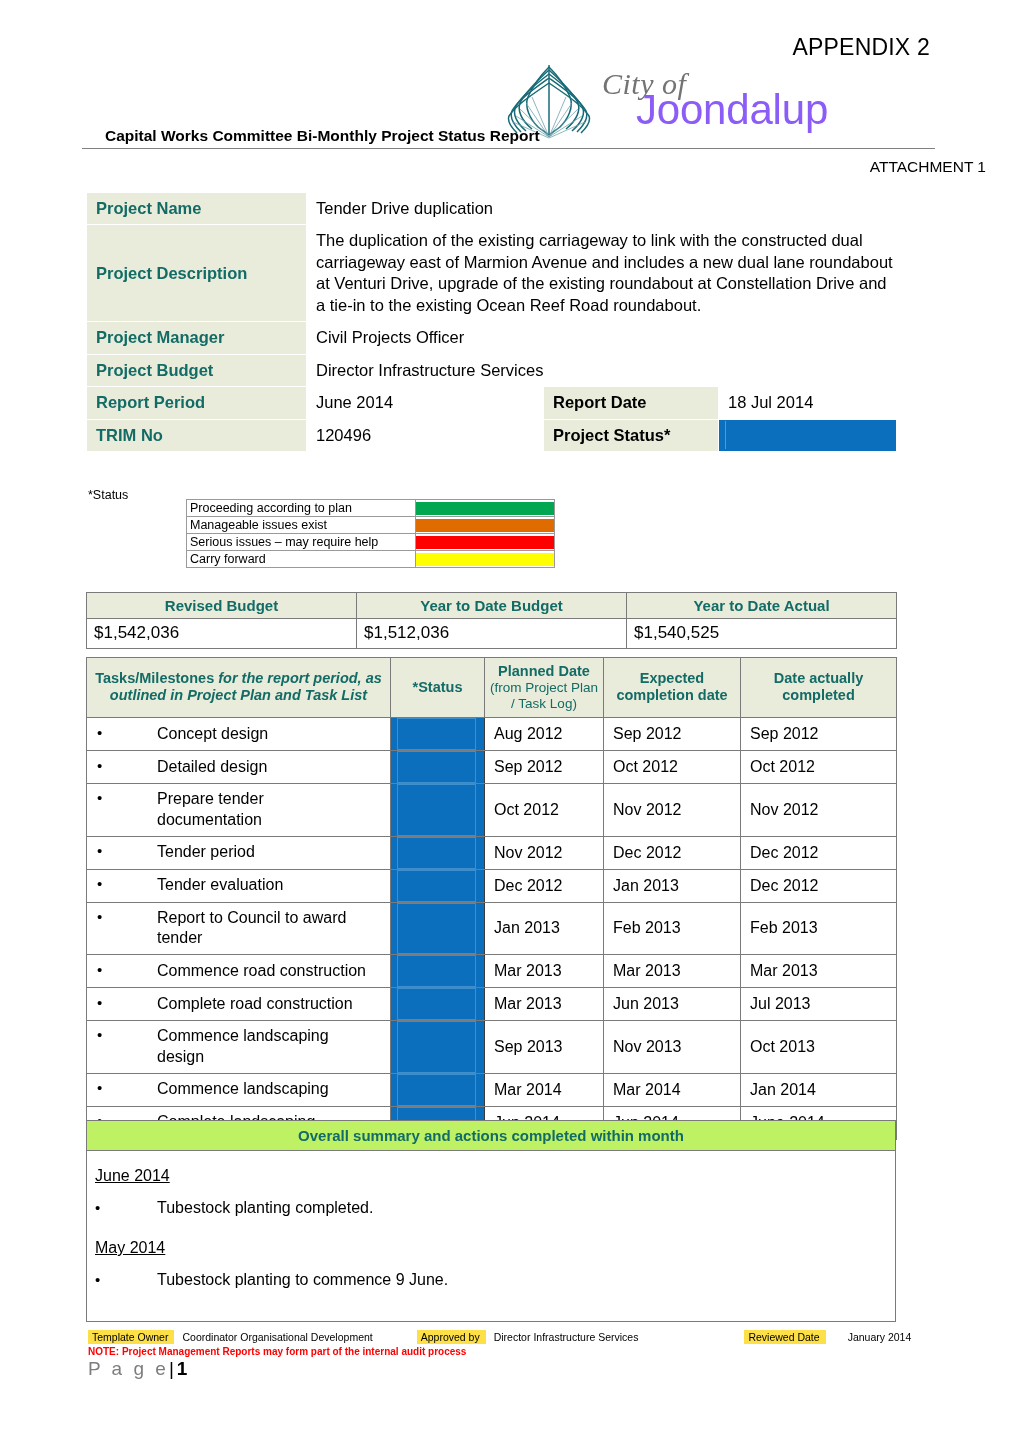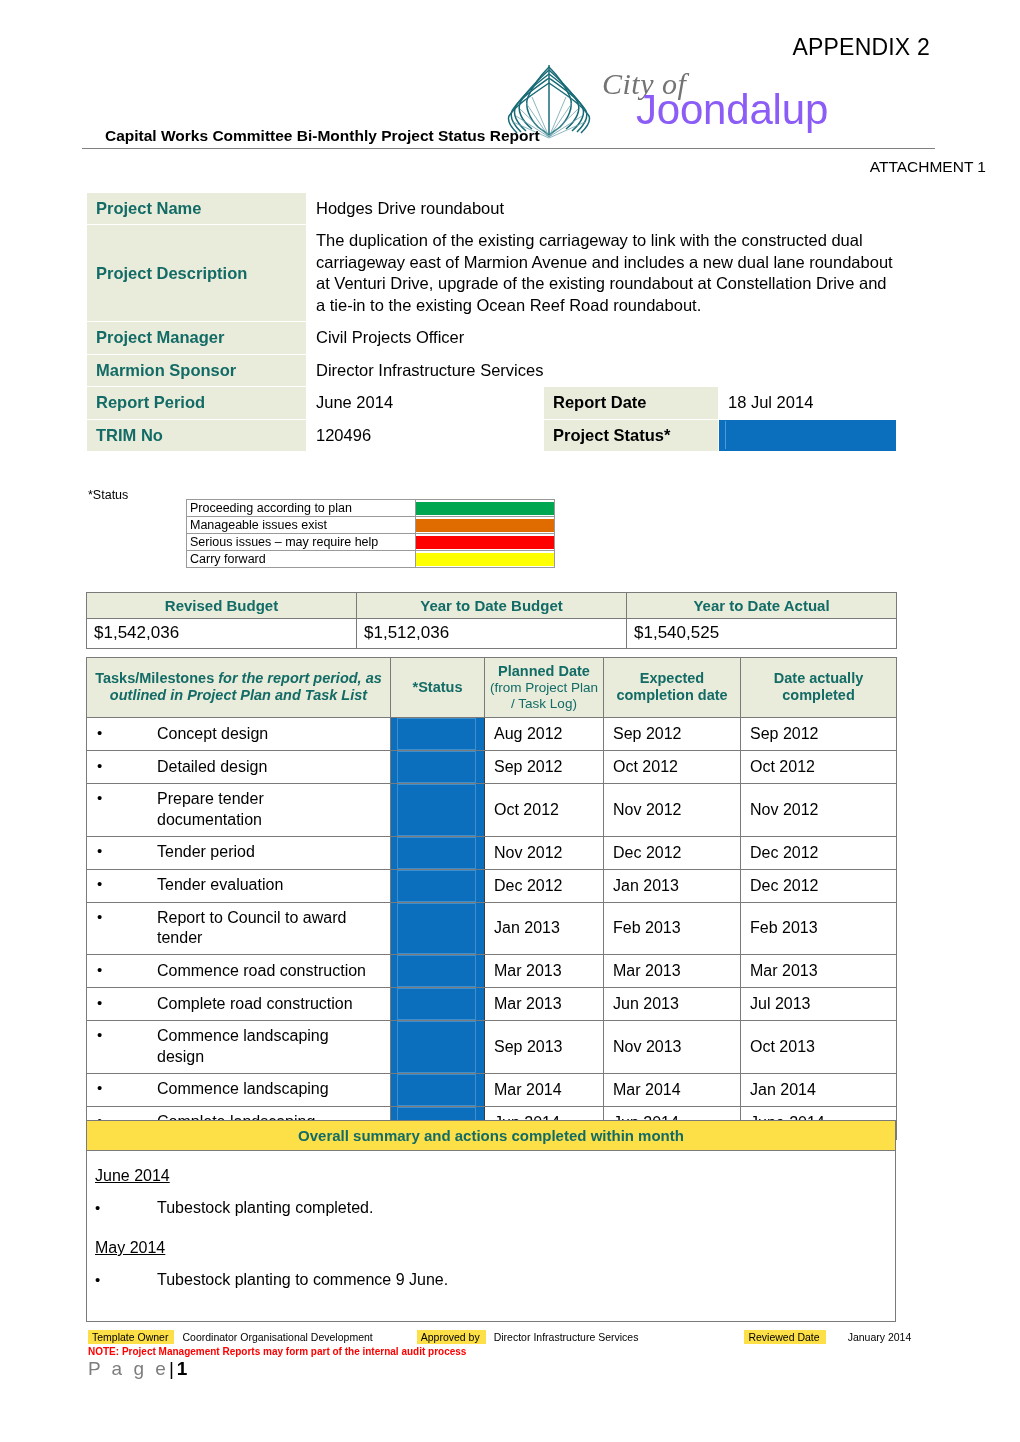--- a/index.html
+++ b/index.html
@@ -244,21 +244,21 @@
   }
 
   
   .summary {
     position: absolute;
     left: 86px; top: 1120px;
     width: 810px;
     table-layout: fixed;
   }
   .summary th {
-    background: #fde047;
+    background: #bef264;
     color: #136b66;
     font-size: 15px;
     font-weight: bold;
     padding: 6px 0;
     border: 1px solid #7a7a7a;
     text-align: center;
   }
   .summary td {
     border: 1px solid #7a7a7a;
     border-top: none;
@@ -351,32 +351,32 @@
   <table class="info-table">
     <colgroup>
       <col style="width:220px">
         <col style="width:237px">
       <col style="width:175px">
         <col style="width:178px">
     </colgroup>
     <tbody>
       <tr>
         <td class="lbl">Project Name</td>
-        <td class="val" colspan="3">Hodges Drive roundabout</td>
+        <td class="val" colspan="3">Tender Drive duplication</td>
       </tr>
       <tr>
         <td class="lbl">Project Description</td>
         <td class="val" colspan="3">The duplication of the existing carriageway to link with the constructed dual carriageway east of Marmion Avenue and includes a new dual lane roundabout at Venturi Drive, upgrade of the existing roundabout at Constellation Drive and a tie-in to the existing Ocean Reef Road roundabout.</td>
       </tr>
       <tr>
         <td class="lbl">Project Manager</td>
         <td class="val" colspan="3">Civil Projects Officer</td>
       </tr>
       <tr>
-        <td class="lbl">Marmion Sponsor</td>
+        <td class="lbl">Project Budget</td>
         <td class="val" colspan="3">Director Infrastructure Services</td>
       </tr>
       <tr>
         <td class="lbl">Report Period</td>
         <td class="val">June 2014</td>
         <td class="lbl-black">Report Date</td>
         <td class="val">18 Jul 2014</td>
       </tr>
       <tr>
         <td class="lbl">TRIM No</td>

